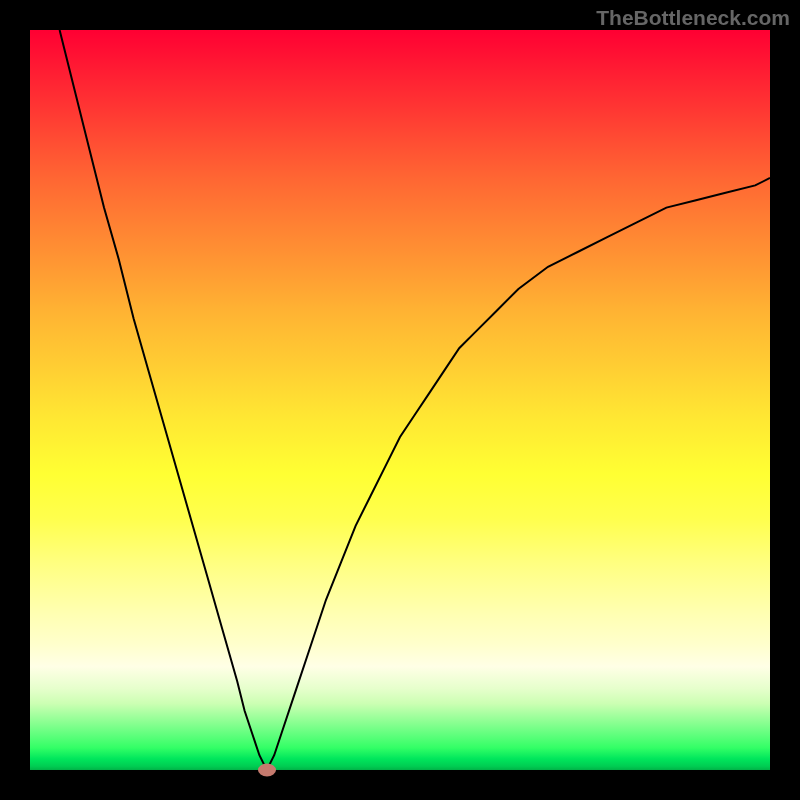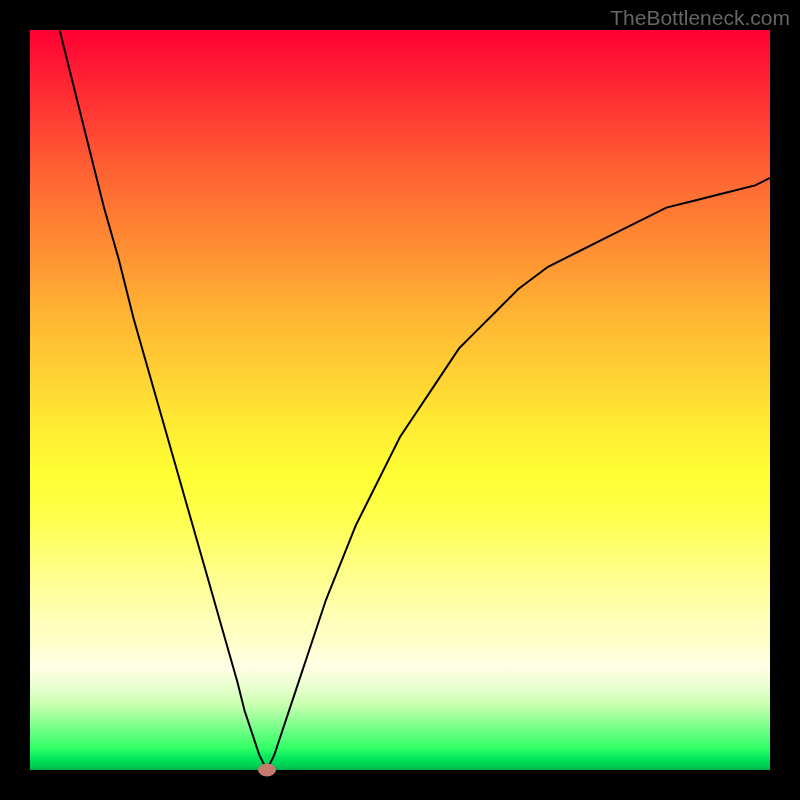--- a/index.html
+++ b/index.html
@@ -13,21 +13,21 @@
       background: #000;
       position: relative;
       font-family: Arial, sans-serif;
     }
     .watermark {
       position: absolute;
       top: 6px;
       right: 10px;
       color: #666;
       font-size: 21px;
-      font-weight: 400;
+      font-weight: 700;
       z-index: 10;
     }
     .chart-container {
       position: absolute;
       top: 30px;
       left: 30px;
       width: 740px;
       height: 740px;
       background: linear-gradient(to bottom,
         #ff0033 0%,

